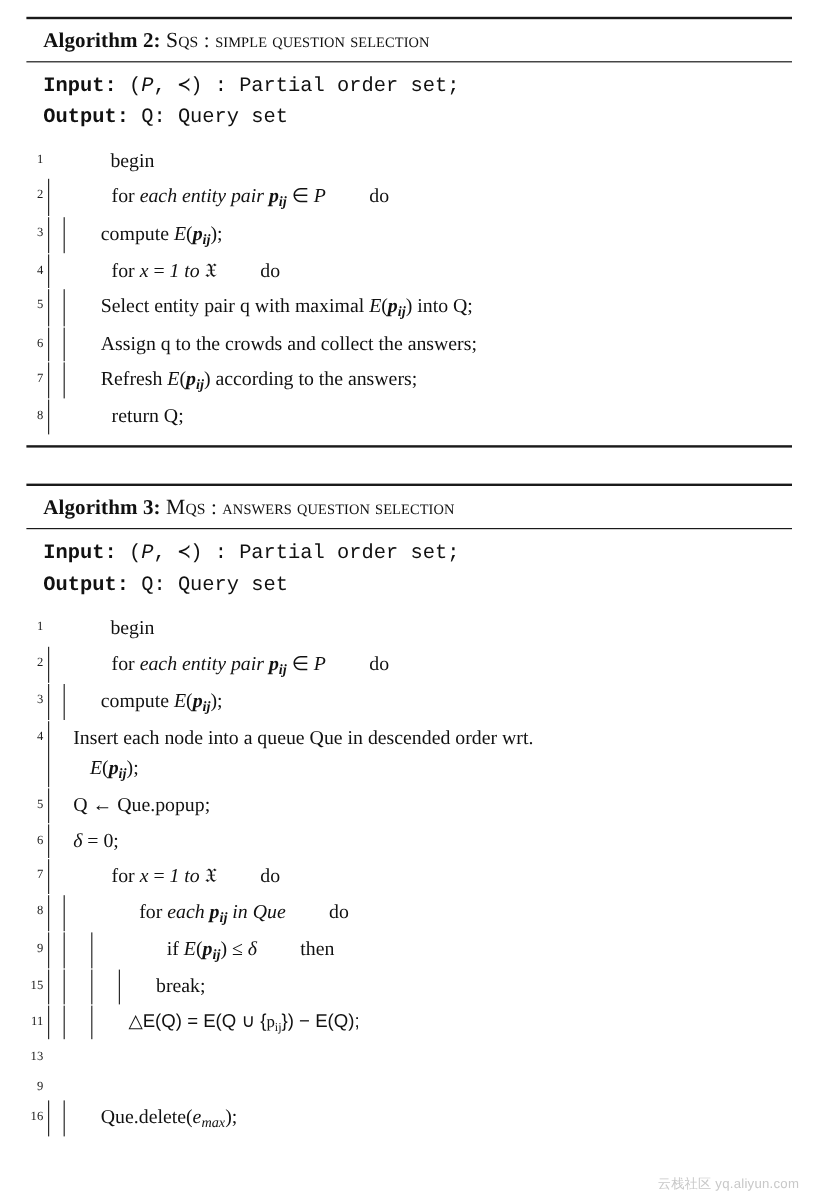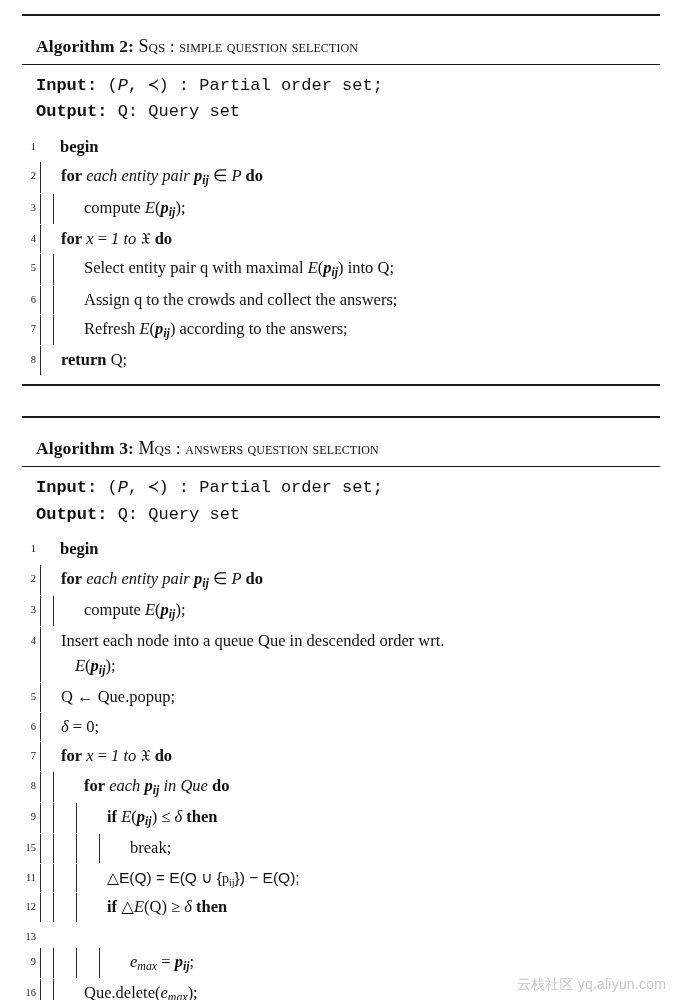--- a/index.html
+++ b/index.html
@@ -41,21 +41,20 @@
     border-top: 2.5px solid #1a1a1a;
     height: 0;
     margin: 0;
   }
 
   .algo-title {
     font-size: 17.5px;
     padding: 7px 0 7px 14px;
     letter-spacing: 0.1px;
     white-space: nowrap;
-    margin-top: 13px;
   }
   .algo-title .bold {
     font-weight: bold;
   }
   .algo-title .sc-head {
     font-variant: small-caps;
     font-size: 18px;
   }
   .algo-title .sc-body {
     font-variant: small-caps;
@@ -118,39 +117,39 @@
   .text {
     flex: 1 1 auto;
     padding-left: 8px;
     padding-top: 2px;
     padding-bottom: 2px;
     white-space: nowrap;
   }
   .text.wrap {
     white-space: normal;
   }
-  .kw { font-weight: bold; }
+  .kw { font-weight: normal; margin-left: 32px; }
   .it { font-style: italic; }
   .mth { font-style: italic; }
   .tt { font-family: Liberation Serif, serif; font-size: 14px; }
   .sf { font-family: "Liberation Sans", sans-serif; font-size: 15.5px; }
   sub {
     font-size: 0.72em;
     vertical-align: -0.28em;
   }
 
   .gap {
     height: 30px;
   }
 
   .watermark {
     position: absolute;
     right: 16px;
     bottom: 6px;
-    font-size: 14px;
+    font-size: 11px;
     color: #c8c8c8;
     font-family: "Liberation Sans", sans-serif;
     letter-spacing: 0.2px;
   }
 </style>
 </head>
 <body>
 
 <div class="page">
 
@@ -364,48 +363,38 @@
       <div class="line">
         <div class="lineno">11</div>
         <div class="content">
           <div class="indent first"></div>
           <div class="indent"></div>
           <div class="indent"></div>
           <div class="text sf">△E(Q) = E(Q ∪ {<span class="tt">p<sub>ij</sub></span>}) − E(Q);</div>
         </div>
       </div>
 
-      <div class="line">
-        <div class="lineno">12</div>
-        <div class="content">
-          <div class="indent first"></div>
-          <div class="indent"></div>
-          <div class="indent"></div>
-          <div class="text"><span class="kw">if</span> △<span class="mth">E</span>(Q) ≥ <span class="mth">δ</span> <span class="kw">then</span></div>
-        </div>
-      </div>
 
       <div class="line">
         <div class="lineno">13</div>
         <div class="content">
           <div class="indent first"></div>
           <div class="indent"></div>
           <div class="indent"></div>
           <div class="indent"></div>
         </div>
       </div>
 
       <div class="line">
         <div class="lineno">9</div>
         <div class="content">
           <div class="indent first"></div>
           <div class="indent"></div>
           <div class="indent"></div>
           <div class="indent"></div>
-          <div class="text"><span class="mth"><i>e</i><sub><i>max</i></sub></span> = <span class="mth"><b>p</b><sub><b>ij</b></sub></span>;</div>
         </div>
       </div>
 
 
       <div class="line">
         <div class="lineno">16</div>
         <div class="content">
           <div class="indent first"></div>
           <div class="indent"></div>
           <div class="text">Que.delete(<span class="mth"><i>e</i><sub><i>max</i></sub></span>);</div>

